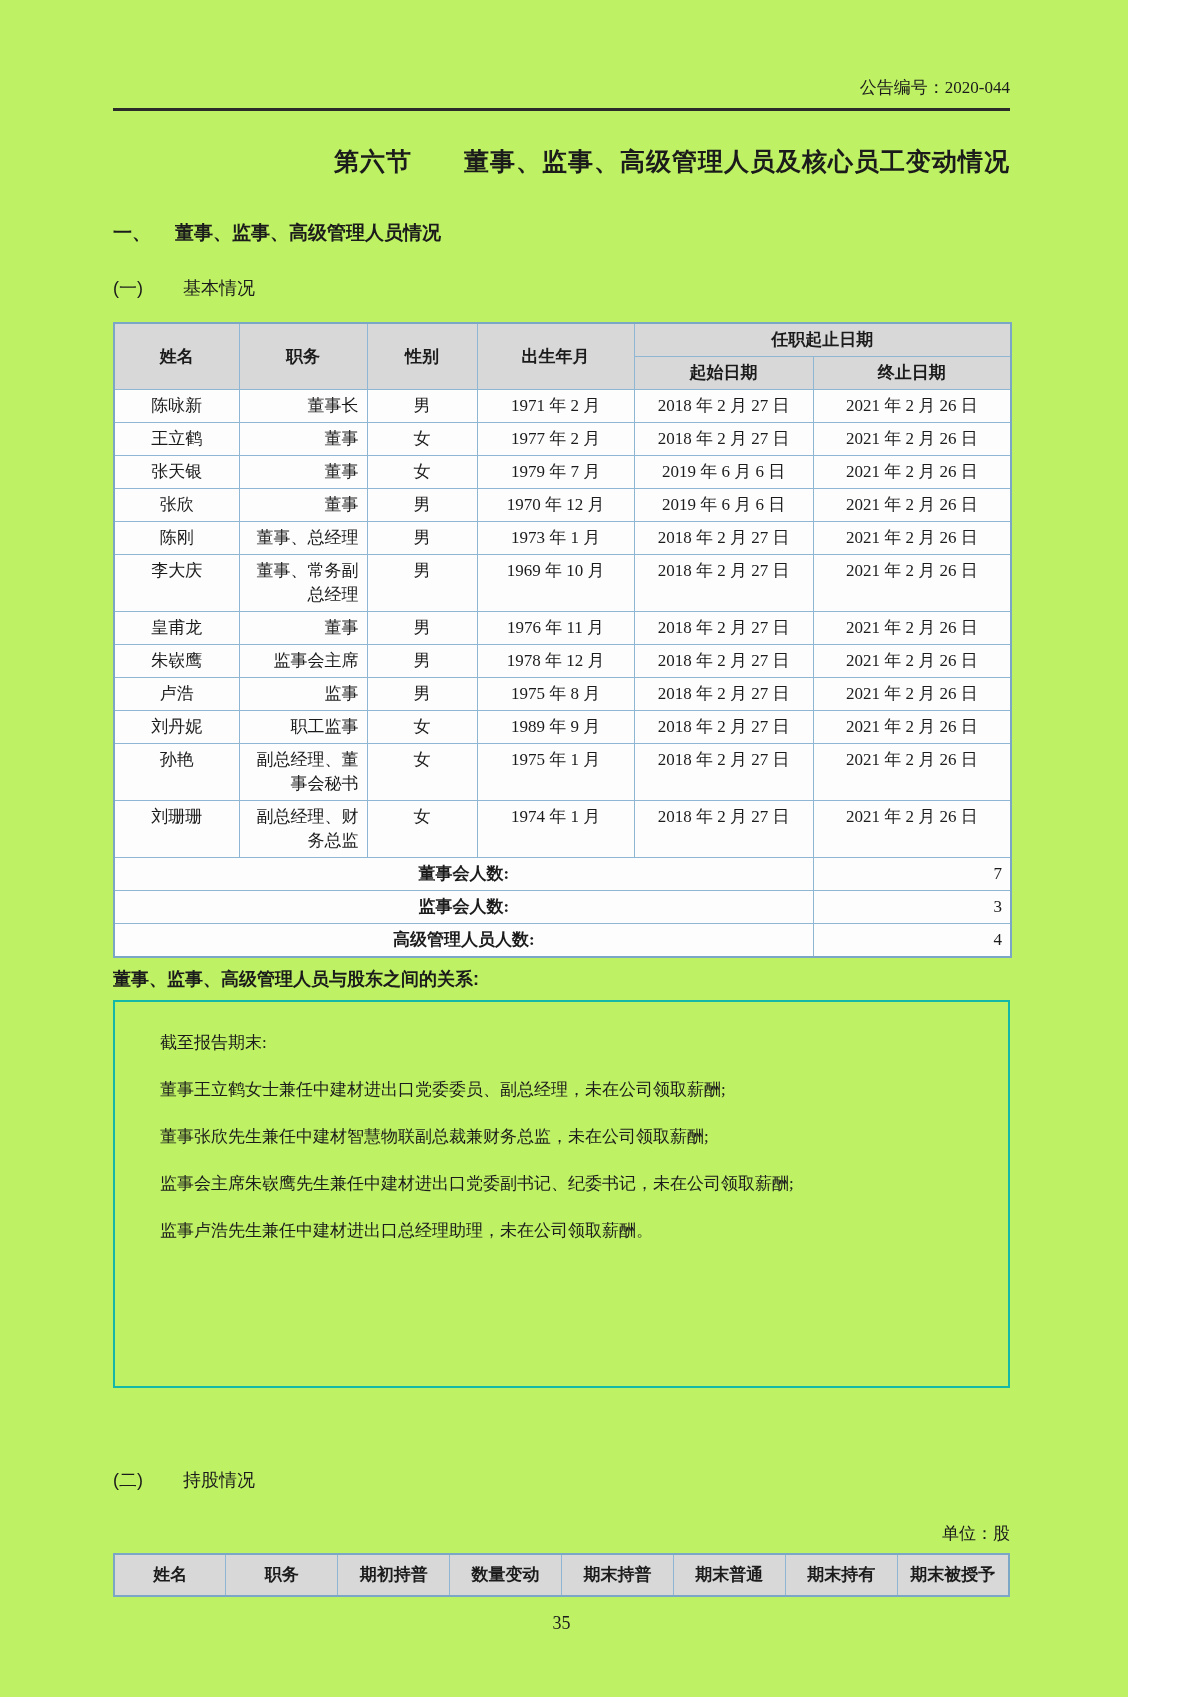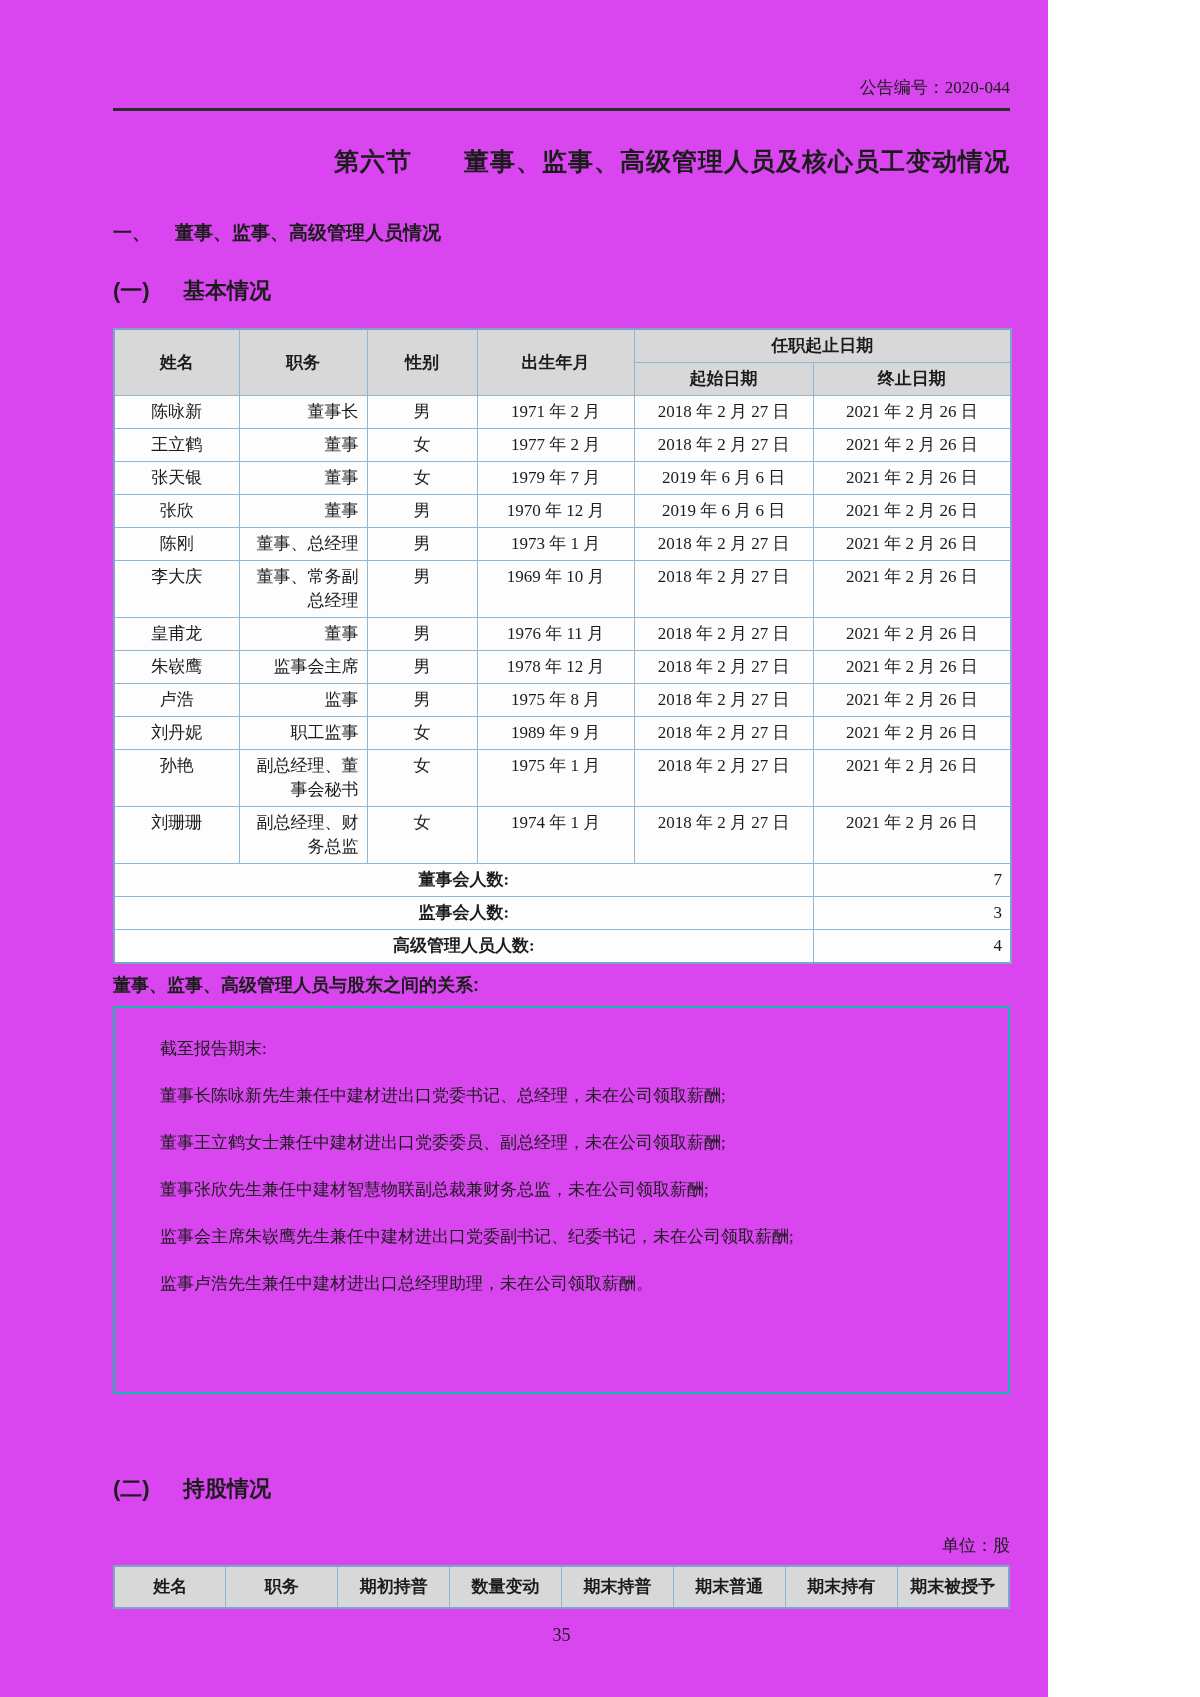--- a/index.html
+++ b/index.html
@@ -1,21 +1,21 @@
 <!DOCTYPE html>
 <html><head>
 <meta charset="utf-8">
 <style>
   * { box-sizing: border-box; }
   html,body { margin:0; padding:0; background:#ffffff; }
   .page {
     position: relative;
-    width: 1048px;
+    width: 1128px;
     height: 1697px;
-    background: #d946ef;
+    background: #bef264;
     font-family: "Liberation Serif", serif;
     color: #1b1b1b;
     overflow: hidden;
   }
   .content { width: 897px; margin-left: 113px; }
 
   .doc-header { padding-top: 76px; text-align: right; font-size: 17px; }
   .header-rule { margin-top: 9px; height: 3px; background: #2b2b2b; }
 
   .doc-title {
@@ -23,21 +23,21 @@
     text-align: right;
     font-family: "Liberation Sans", sans-serif;
     font-weight: bold;
     font-size: 25px;
     letter-spacing: 1px;
   }
   .doc-title .title-chapter { margin-right: 52px; }
 
   .h-sec { margin-top: 42px; font-family: "Liberation Sans", sans-serif; font-weight: bold; font-size: 19px; }
   .h-sec .h-num { display:inline-block; min-width: 62px; }
-  .h-sub { margin-top: 30px; font-family: "Liberation Sans", sans-serif; font-weight: bold; font-size: 22px; }
+  .h-sub { margin-top: 30px; font-family: "Liberation Sans", sans-serif; font-weight: normal; font-size: 18px; }
   .h-sub .h-num { display:inline-block; min-width: 70px; }
 
   table.t1 {
     margin-top: 22px;
     width: 897px;
     border-collapse: collapse;
     border: 2px solid #7ba6c6;
     font-size: 17px;
     table-layout: fixed;
   }
@@ -259,21 +259,20 @@
           <tr>
             <td class="sum-label" colspan="5">高级管理人员人数:</td>
             <td class="sum-value">4</td>
           </tr>
         </tbody>
     </table>
 
     <div class="rel-heading">董事、监事、高级管理人员与股东之间的关系:</div>
     <div class="rel-box">
         <p>截至报告期末:</p>
-        <p>董事长陈咏新先生兼任中建材进出口党委书记、总经理，未在公司领取薪酬;</p>
         <p>董事王立鹤女士兼任中建材进出口党委委员、副总经理，未在公司领取薪酬;</p>
         <p>董事张欣先生兼任中建材智慧物联副总裁兼财务总监，未在公司领取薪酬;</p>
         <p>监事会主席朱嵚鹰先生兼任中建材进出口党委副书记、纪委书记，未在公司领取薪酬;</p>
         <p>监事卢浩先生兼任中建材进出口总经理助理，未在公司领取薪酬。</p>
       </div>
 
     <div class="h-sub" style="margin-top:80px">
       <span class="h-num">(二)</span><span>持股情况</span>
     </div>
 

